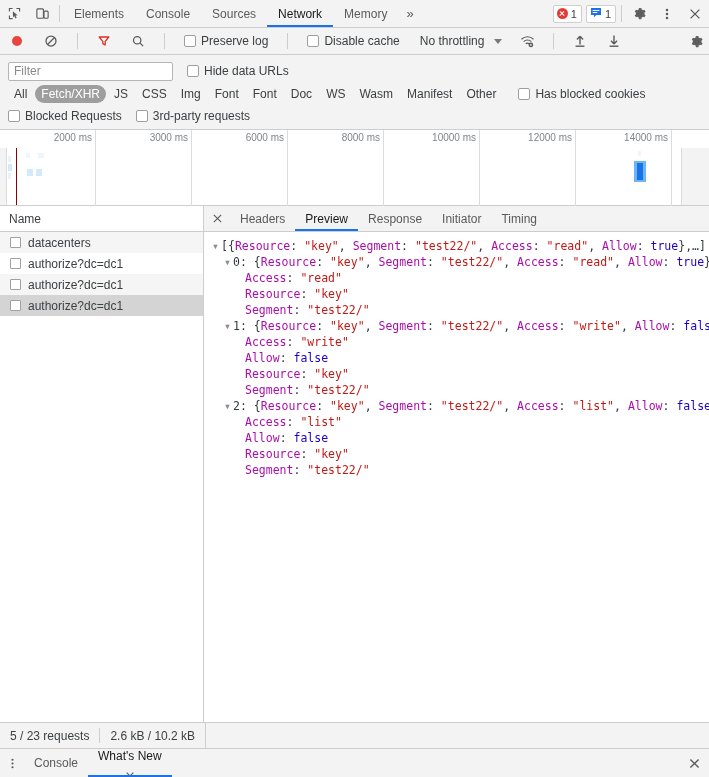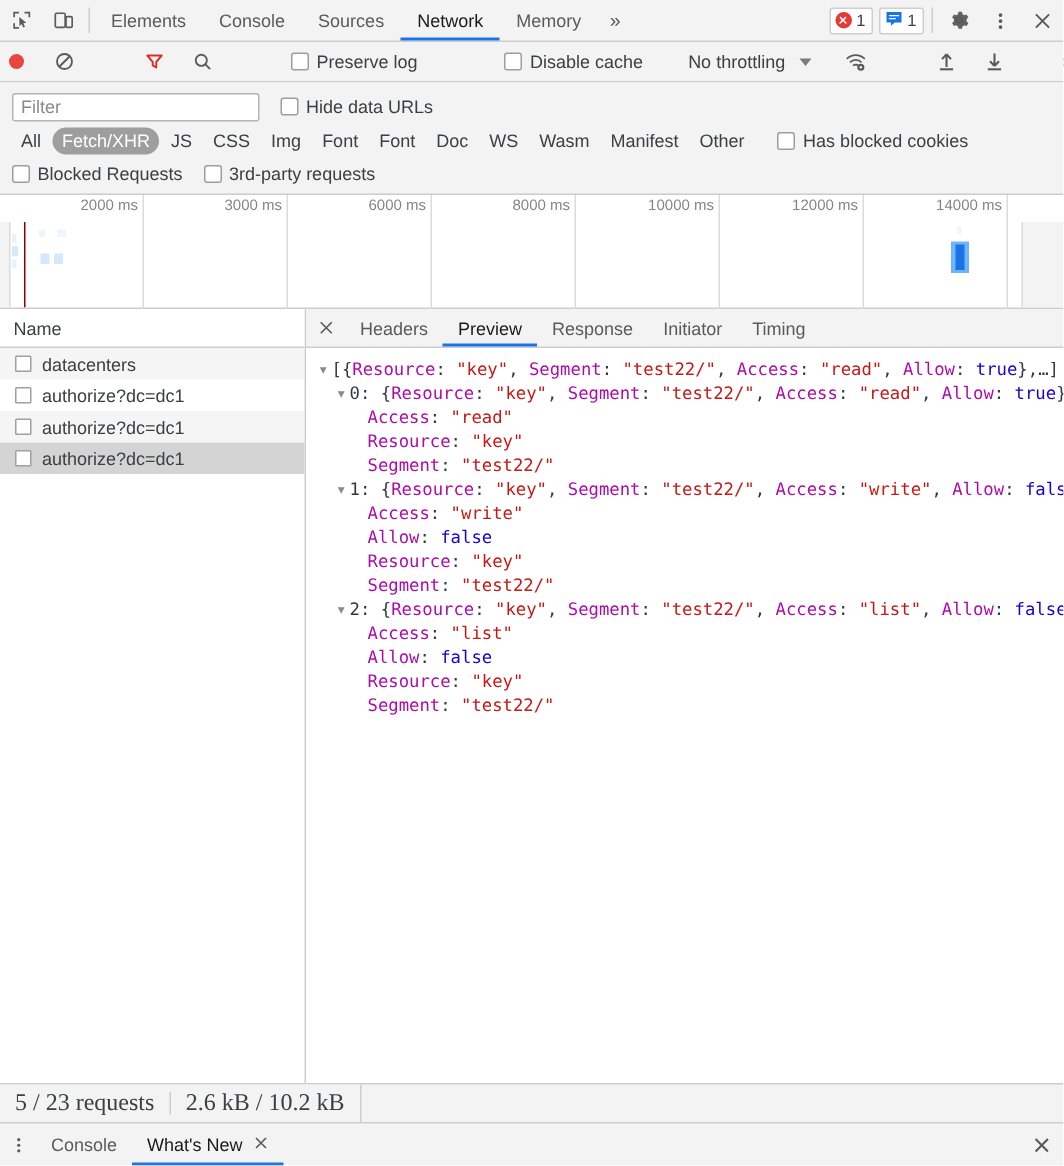--- a/index.html
+++ b/index.html
@@ -54,21 +54,21 @@
   }
   .dot-err::before { transform: rotate(45deg); }
   .dot-err::after { transform: rotate(-45deg); }
 
   
   .net-toolbar {
     height: 27px; min-height: 27px;
     display: flex; align-items: center;
     background: #f3f3f3;
     border-bottom: 1px solid #cdcdcd;
-    padding-left: 4px; gap: 18px;
+    padding-left: 4px; gap: 8px;
   }
   .tbi { width: 26px; height: 26px; display:flex; align-items:center; justify-content:center; cursor: default; }
   .vsep { width: 1px; height: 16px; background: #cdcdcd; margin: 0 5px; }
   .cbox-wrap { display: flex; align-items: center; gap: 5px; padding: 0 6px; cursor: default; }
   .cbox {
     width: 12px; height: 12px; border: 1px solid #9e9e9e; border-radius: 2px;
     background: #fff; display: inline-block;
   }
   .cbox-lbl { font-size: 12px; color: #3c4043; white-space: nowrap; }
   .throttle { display:flex; align-items:center; gap: 10px; padding: 0 4px 0 6px; cursor: default; }
@@ -170,38 +170,38 @@
   .v-str  { color: #c41a16; }
   .v-bool { color: #1c00cf; }
   .punct  { color: #303942; }
 
   
   .status-bar {
     height: 26px; min-height: 26px; display: flex; align-items: center;
     background: #f3f3f3; border-top: 1px solid #cdcdcd;
   }
   .status-cell {
-    padding: 0 10px; font-size: 16px; color: #3c4043; height:100%;
-    display:flex; align-items:center; white-space: nowrap; font-family: Liberation Serif, serif;
+    padding: 0 10px; font-size: 12px; color: #3c4043; height:100%;
+    display:flex; align-items:center; white-space: nowrap;
   }
   .status-div { width:1px; height: 15px; background:#cdcdcd; }
   .status-left { display:flex; align-items:center; height:100%;
                  border-right: 1px solid #cdcdcd; background:#f3f3f3; }
 
   
   .drawer {
     height: 29px; min-height: 29px; display:flex; align-items:stretch;
     background: #f3f3f3; border-top: 1px solid #cdcdcd;
   }
   .dots-v { width: 24px; display:flex; align-items:center; justify-content:center; cursor:default; }
   .drawer-tab {
     padding: 0 10px; display:flex; align-items:center; gap:7px; position:relative;
     font-size: 12px; color:#5a5a5a; cursor:default; white-space:nowrap;
   }
-  .drawer-tab.active { color:#1a1a1a; }
+  .drawer-tab.active { color:#1a1a1a;flex-direction:column; }
   .drawer-tab.active::after {
     content:""; position:absolute; left:0; right:0; bottom:0; height:2px; background:#1a73e8;
   }
   .dclose { font-size: 12px; color:#5a5a5a; }
   .drawer-x { width: 30px; display:flex; align-items:center; justify-content:center;
               font-size: 13px; color:#5a5a5a; cursor:default; }
 </style>
 </head>
 <body>
 

